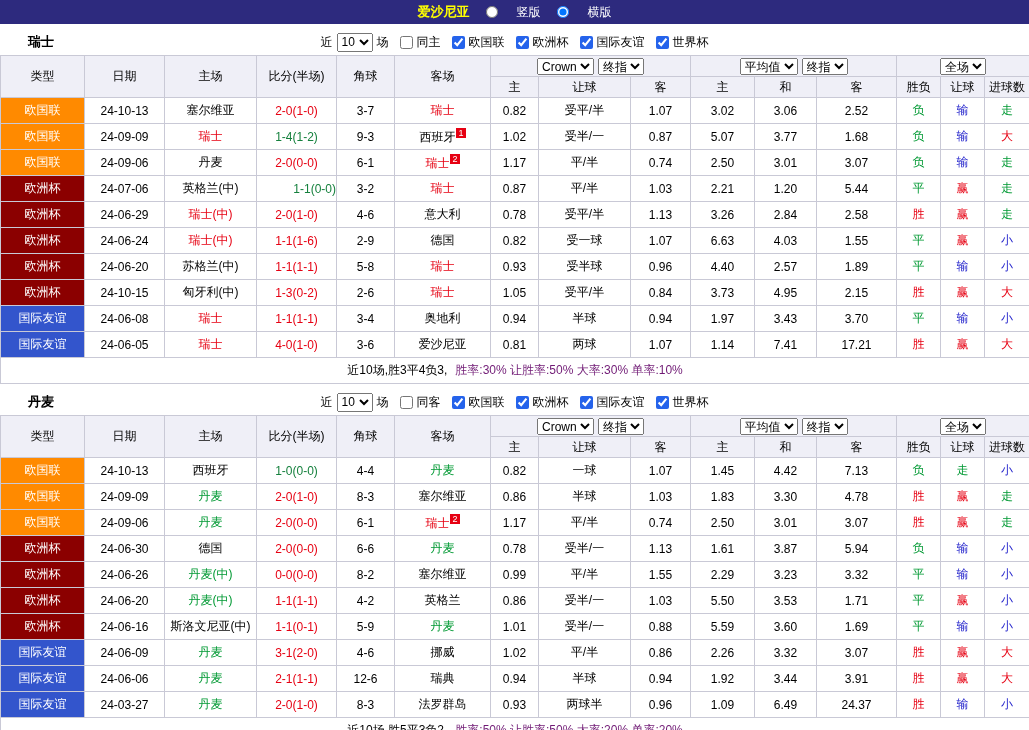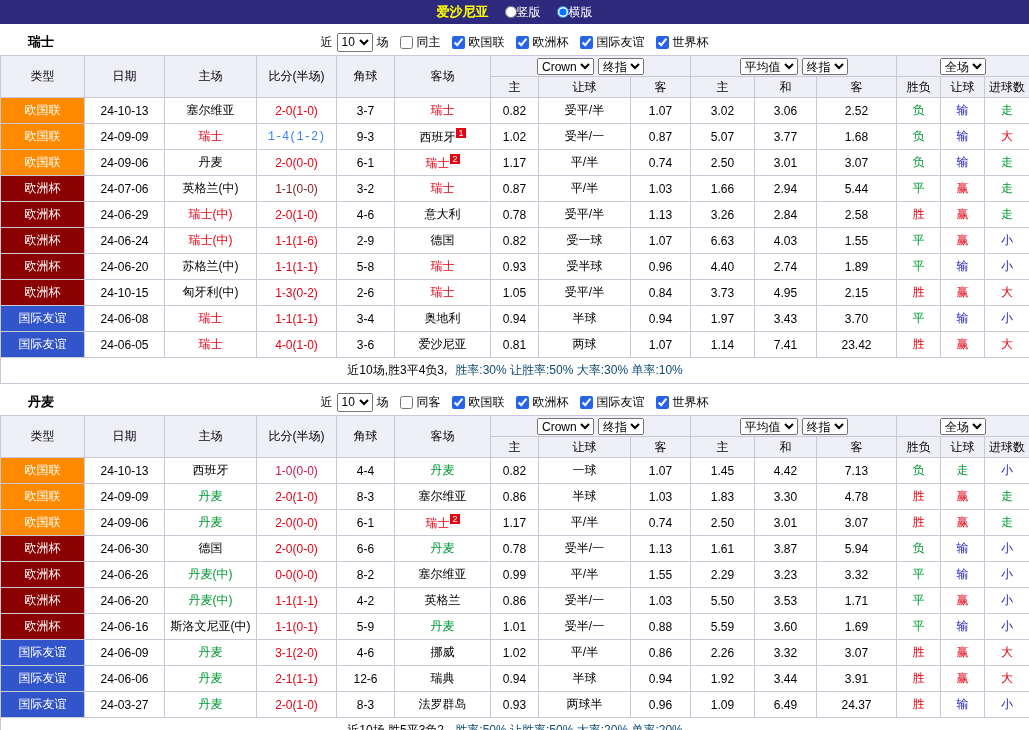--- a/index.html
+++ b/index.html
@@ -1,36 +1,36 @@
 <!DOCTYPE html>
 <html><head>
 <meta charset="utf-8">
 <style>
   html,body{margin:0;padding:0;}
   body{width:1029px;background:#fff;font-family:"Liberation Sans","DejaVu Sans",sans-serif;font-size:12px;color:#000;}
   .topbar{height:24px;background:#2d2a7e;display:flex;align-items:center;justify-content:center;gap:16px;}
   .tb-title{color:#ffff00;font-weight:bold;font-size:13px;}
-  .tb-radio{display:inline-flex;align-items:center;gap:0;color:#fff;cursor:pointer;}
+  .tb-radio{display:inline-flex;align-items:center;gap:19px;color:#fff;cursor:pointer;}
   .tb-radio input{width:12px;height:12px;margin:0;}
   .section{margin-top:5px;}
   .filter-row{position:relative;height:26px;display:flex;align-items:center;}
   .team-name{position:absolute;left:28px;font-weight:bold;font-size:13px;}
   .filter-controls{margin:0 auto;display:flex;align-items:center;gap:4px;}
   .filter-controls select{height:19px;font-size:12px;}
   .cb{display:inline-flex;align-items:center;gap:4px;margin-left:7px;cursor:pointer;}
   .cb input{width:13px;height:13px;margin:0;accent-color:#2563eb;}
   table.grid{width:1029px;border-collapse:collapse;table-layout:fixed;}
   .grid th,.grid td{border:1px solid #c9c9d6;text-align:center;padding:0;white-space:nowrap;overflow:hidden;font-weight:normal;}
   .grid thead th{background:#efeff7;height:20px;}
   .grid tbody td{height:25px;}
   .sel-cell select{font-size:12px;height:17px;margin:0 2px;max-width:74px;}
   .type-cell{color:#fff;}
   .tbadge{background:#e60012;color:#fff;font-size:9px;line-height:10px;padding:0 2px;margin-left:1px;display:inline-block;}
   .summary-cell{height:22px;}
-  .sum-stats{color:#0c4a6e;margin-left:8px;}
+  .sum-stats{color:#701a75;margin-left:8px;}
 </style>
 </head>
 <body>
 
 <div class="topbar">
   <span class="tb-title">爱沙尼亚</span>
   <label class="tb-radio">
     <input type="radio" name="layout" style="">
     <span>竖版</span>
   </label>
@@ -127,21 +127,21 @@
             <td>3.06</td>
             <td>2.52</td>
             <td style="color: rgb(0, 153, 51);">负</td>
             <td style="color: rgb(36, 36, 204);">输</td>
             <td style="color: rgb(0, 153, 51);">走</td>
           </tr>
           <tr>
             <td class="type-cell" style="background: rgb(255, 138, 0);">欧国联</td>
             <td>24-09-09</td>
             <td><span style="color: rgb(230, 0, 18);">瑞士</span></td>
-            <td style="color: #3b82f6; font-family: Liberation Mono, monospace;">1-4(1-2)</td>
+            <td style="color: #15803d;">1-4(1-2)</td>
             <td>9-3</td>
             <td><span>西班牙</span><sup class="tbadge">1</sup></td>
             <td>1.02</td>
             <td>受半/一</td>
             <td>0.87</td>
             <td>5.07</td>
             <td>3.77</td>
             <td>1.68</td>
             <td style="color: rgb(0, 153, 51);">负</td>
             <td style="color: rgb(36, 36, 204);">输</td>
@@ -161,28 +161,28 @@
             <td>3.01</td>
             <td>3.07</td>
             <td style="color: rgb(0, 153, 51);">负</td>
             <td style="color: rgb(36, 36, 204);">输</td>
             <td style="color: rgb(0, 153, 51);">走</td>
           </tr>
           <tr>
             <td class="type-cell" style="background: rgb(139, 0, 0);">欧洲杯</td>
             <td>24-07-06</td>
             <td><span>英格兰(中)</span></td>
-            <td style="color: #7f1d1d;">1-1(0-0)</td>
+            <td style="color: #15803d; text-align: right;">1-1(0-0)</td>
             <td>3-2</td>
             <td><span style="color: rgb(230, 0, 18);">瑞士</span></td>
             <td>0.87</td>
             <td>平/半</td>
             <td>1.03</td>
-            <td>1.66</td>
-            <td>2.94</td>
+            <td>2.21</td>
+            <td>1.20</td>
             <td>5.44</td>
             <td style="color: rgb(0, 153, 51);">平</td>
             <td style="color: rgb(230, 0, 18);">赢</td>
             <td style="color: rgb(0, 153, 51);">走</td>
           </tr>
           <tr>
             <td class="type-cell" style="background: rgb(139, 0, 0);">欧洲杯</td>
             <td>24-06-29</td>
             <td><span style="color: rgb(230, 0, 18);">瑞士(中)</span></td>
             <td style="color: rgb(230, 0, 18);">2-0(1-0)</td>
@@ -219,21 +219,21 @@
             <td class="type-cell" style="background: rgb(139, 0, 0);">欧洲杯</td>
             <td>24-06-20</td>
             <td><span>苏格兰(中)</span></td>
             <td style="color: rgb(230, 0, 18);">1-1(1-1)</td>
             <td>5-8</td>
             <td><span style="color: rgb(230, 0, 18);">瑞士</span></td>
             <td>0.93</td>
             <td>受半球</td>
             <td>0.96</td>
             <td>4.40</td>
-            <td>2.74</td>
+            <td>2.57</td>
             <td>1.89</td>
             <td style="color: rgb(0, 153, 51);">平</td>
             <td style="color: rgb(36, 36, 204);">输</td>
             <td style="color: rgb(36, 36, 204);">小</td>
           </tr>
           <tr>
             <td class="type-cell" style="background: rgb(139, 0, 0);">欧洲杯</td>
             <td>24-10-15</td>
             <td><span>匈牙利(中)</span></td>
             <td style="color: rgb(230, 0, 18);">1-3(0-2)</td>
@@ -271,21 +271,21 @@
             <td>24-06-05</td>
             <td><span style="color: rgb(230, 0, 18);">瑞士</span></td>
             <td style="color: rgb(230, 0, 18);">4-0(1-0)</td>
             <td>3-6</td>
             <td><span>爱沙尼亚</span></td>
             <td>0.81</td>
             <td>两球</td>
             <td>1.07</td>
             <td>1.14</td>
             <td>7.41</td>
-            <td>23.42</td>
+            <td>17.21</td>
             <td style="color: rgb(230, 0, 18);">胜</td>
             <td style="color: rgb(230, 0, 18);">赢</td>
             <td style="color: rgb(230, 0, 18);">大</td>
           </tr>
           <tr>
             <td class="summary-cell" colspan="15"><span>近10场,胜3平4负3,</span><span class="sum-stats">胜率:30% 让胜率:50% 大率:30% 单率:10%</span></td>
           </tr>
         </tbody>
       </table>
     </div>
@@ -358,21 +358,21 @@
             <th>胜负</th>
             <th>让球</th>
             <th>进球数</th>
           </tr>
         </thead>
         <tbody>
           <tr>
             <td class="type-cell" style="background: rgb(255, 138, 0);">欧国联</td>
             <td>24-10-13</td>
             <td><span>西班牙</span></td>
-            <td style="color: #be185d;">1-0(0-0)</td>
+            <td style="color: #15803d;">1-0(0-0)</td>
             <td>4-4</td>
             <td><span style="color: rgb(0, 153, 51);">丹麦</span></td>
             <td>0.82</td>
             <td>一球</td>
             <td>1.07</td>
             <td>1.45</td>
             <td>4.42</td>
             <td>7.13</td>
             <td style="color: rgb(0, 153, 51);">负</td>
             <td style="color: rgb(0, 153, 51);">走</td>

